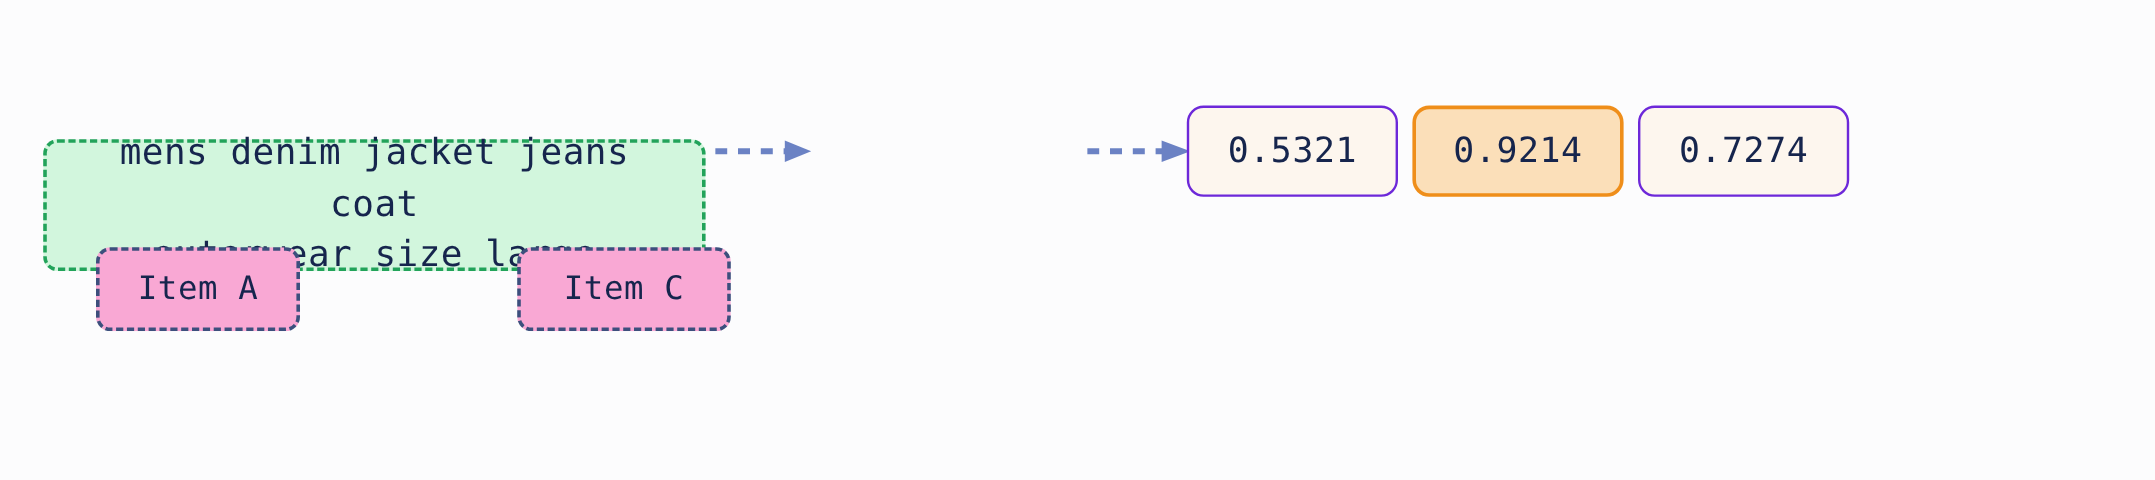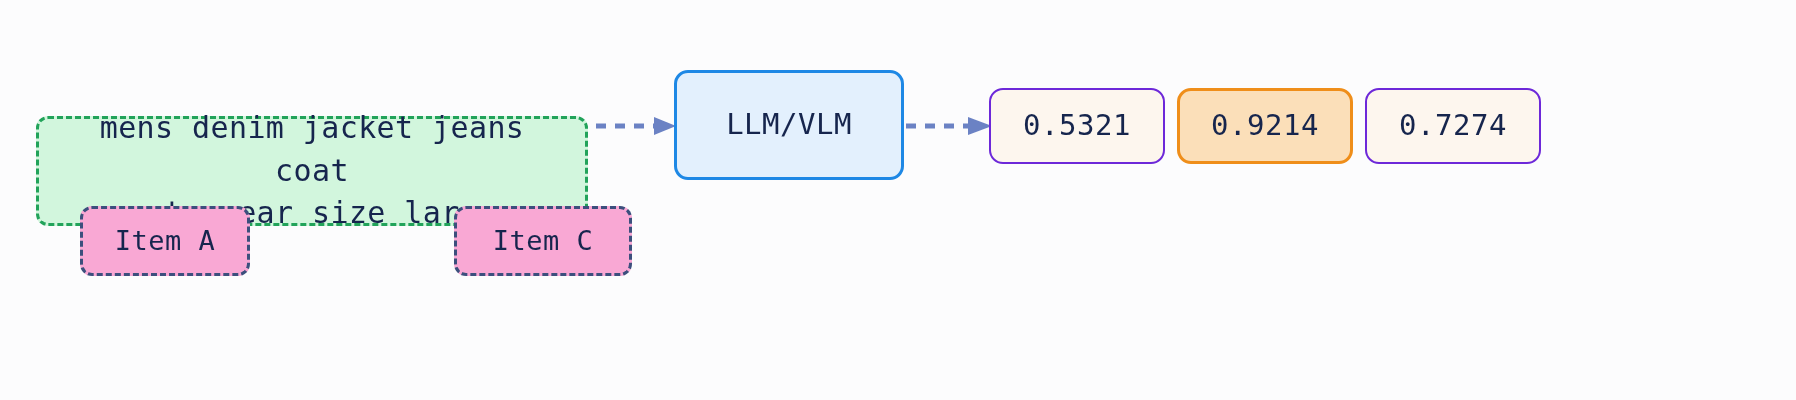--- a/index.html
+++ b/index.html
@@ -53,21 +53,21 @@
     height: 70px;
     border: 3px dashed #3c4f7d;
     background: #f9a8d4;
     border-radius: 12px;
     font-size: 27px;
     letter-spacing: 0.5px;
     margin-left: 44px;
   }
   #item-chip-0 { left: 36px;  width: 170px; }
   #item-chip-1 { left: 222px; width: 170px; }
-  #item-chip-2 { left: 410px; width: 178px; text-align: center; }
+  #item-chip-2 { left: 387px; width: 178px; text-align: center; }
 
   
   #model-box {
     left: 674px;
     top: 70px;
     width: 230px;
     height: 110px;
     border: 3px solid #1e88e5;
     background: #e3f0fd;
     border-radius: 14px;
@@ -119,23 +119,20 @@
   </div>
   <div class="box item-chip" id="item-chip-2">
     <span>Item C</span>
   </div>
 
   <svg class="arrow" id="arrow-query-to-model" viewBox="0 0 84 24" preserveAspectRatio="none">
     <line x1="0" y1="12" x2="62" y2="12" stroke="#6b82c4" stroke-width="5" stroke-dasharray="10 9" stroke-linecap="butt"></line>
     <polygon points="58,3 80,12 58,21" fill="#6b82c4"></polygon>
   </svg>
 
-  <div class="box" id="model-box">
-    <span>LLM/VLM</span>
-  </div>
 
   <svg class="arrow" id="arrow-model-to-scores" viewBox="0 0 90 24" preserveAspectRatio="none">
     <line x1="0" y1="12" x2="66" y2="12" stroke="#6b82c4" stroke-width="5" stroke-dasharray="10 9" stroke-linecap="butt"></line>
     <polygon points="62,3 86,12 62,21" fill="#6b82c4"></polygon>
   </svg>
 
   <div class="box score-box dim" id="score-box-0">
     <span>0.5321</span>
   </div>
   <div class="box score-box hot" id="score-box-1">

